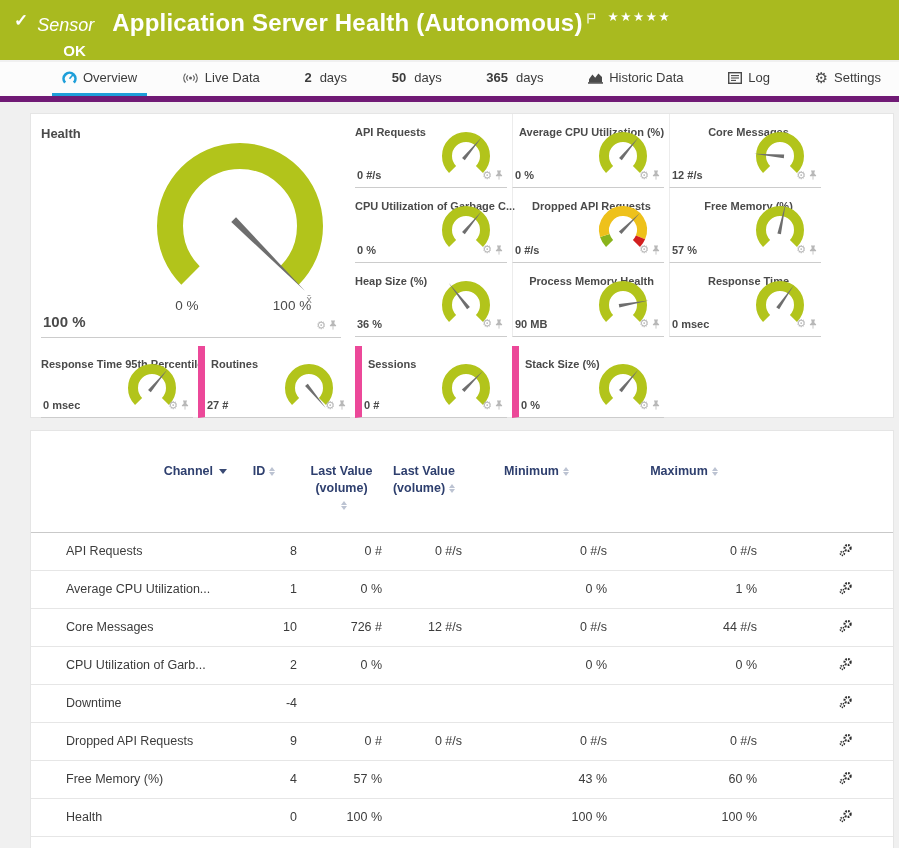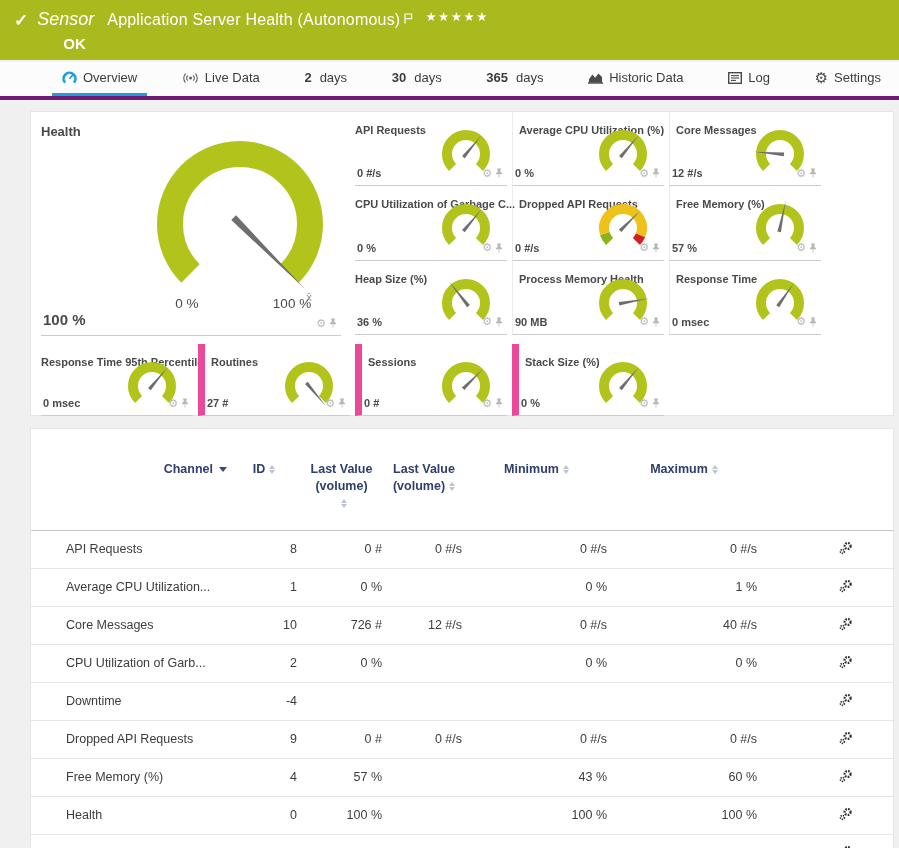--- a/index.html
+++ b/index.html
@@ -8,28 +8,28 @@
     font-family:"Liberation Sans",sans-serif;-webkit-font-smoothing:antialiased;
   }
   
   .sensor-header{
     height:60px;background:#a9ba1f;color:#fff;display:flex;
     padding:9px 0 0 10px;box-sizing:border-box;
   }
   .check{font-size:17px;font-weight:bold;margin:1px 9px 0 4px;}
   .header-text{display:flex;flex-direction:column;}
   .title-line{display:flex;align-items:baseline;}
-  .kind{font-style:italic;font-size:18px;margin-right:13px;}
-  .title{font-size:16px;font-weight:normal;letter-spacing:.2px;}
+  .kind{font-style:italic;font-size:18px;margin-right:7px;}
+  .title{font-size:24px;font-weight:bold;letter-spacing:.2px;margin-left:11px;}
   .flag{align-self:flex-start;margin:1px 0 0 4px;}
   .stars{align-self:flex-start;font-size:12.5px;letter-spacing:1.5px;margin:0 0 0 12px;}
   .status{font-size:15px;font-weight:bold;margin:5px 0 0 26px;}
   
   .tabs{
-    height:34px;background:#fcfcfc;border-bottom:4px solid #701a75;margin-top:2px;
+    height:34px;background:#fcfcfc;border-bottom:6px solid #701a75;margin-top:2px;
     display:flex;justify-content:space-between;align-items:stretch;
     padding:0 8px 0 52px;
   }
   .tab{
     display:flex;align-items:center;gap:6px;padding:0 10px;font-size:13px;color:#3c3c3c;
     border-bottom:3px solid transparent;box-sizing:border-box;cursor:pointer;white-space:nowrap;
   }
   .tab.active{border-bottom-color:#1e9fd9;}
   .tab .num{font-weight:bold;margin-right:2px;}
   .tab-icon{display:flex;align-items:center;}
@@ -43,21 +43,21 @@
   .tile-label{font-size:11px;font-weight:bold;color:#4a4a4a;padding-top:12px;white-space:nowrap;}
   .tile-label.big{font-size:13px;}
   #health-gauge-svg{position:absolute;left:84px;top:14px;}
   .health-value{position:absolute;left:2px;bottom:7px;font-size:15px;font-weight:bold;color:#4a4a4a;}
   svg .scale{font-size:13.5px;fill:#4a4a4a;}
   svg .avg{font-size:10.5px;fill:#8a8a8a;}
   
   .mini-grid{display:grid;grid-template-columns:repeat(3,152px);grid-auto-rows:74.3px;column-gap:5px;}
   .bottom-row{display:grid;grid-template-columns:repeat(4,152px);grid-auto-rows:72px;column-gap:5px;margin-top:8px;}
   .tile{position:relative;border-bottom:1px solid #ccc;box-sizing:border-box;}
-  .mini-grid .tile:not(:nth-child(3n+1)){border-left:1px solid #ececec;padding-left:6px;}
+  .mini-grid .tile:not(:nth-child(3n+1)){border-left:1px solid #ececec;padding-left:6px;text-align:center;}
   .bottom-row .tile:not(:first-child){border-left:7px solid #ec4899;padding-left:6px;}
   .tile svg.mini{position:absolute;right:13px;top:12px;}
   .tile-value{position:absolute;left:2px;bottom:6px;font-size:11px;font-weight:bold;color:#4a4a4a;}
   .tile-icons{position:absolute;right:4px;bottom:3px;display:flex;align-items:center;gap:3px;}
   .tile-icons .tgear{font-size:11px;color:#b8b8b8;line-height:1;}
   
   .table-panel{margin-top:12px;height:430px;padding-top:30px;}
   table{width:100%;border-collapse:collapse;table-layout:fixed;}
   th{
     font-size:12.5px;font-weight:bold;color:#2e3f6e;text-align:center;vertical-align:top;
@@ -117,21 +117,21 @@
             <path d="M5.9 3.3 a3.9 3.9 0 0 0 0 5.4 M3.5 1.5 a6.6 6.6 0 0 0 0 9 M11.1 3.3 a3.9 3.9 0 0 1 0 5.4 M13.5 1.5 a6.6 6.6 0 0 1 0 9" fill="none" stroke="#5f5f5f" stroke-width="1.1"></path>
           </svg>
         </span>
         <span class="tab-label">Live Data</span>
       </div>
       <div class="tab">
         <span class="num">2</span>
         <span class="tab-label">days</span>
       </div>
       <div class="tab">
-        <span class="num">30</span>
+        <span class="num">50</span>
         <span class="tab-label">days</span>
       </div>
       <div class="tab">
         <span class="num">365</span>
         <span class="tab-label">days</span>
       </div>
       <div class="tab">
         <span class="tab-icon">
           <svg width="15" height="12" viewBox="0 0 15 12">
             <path d="M1 10.6 V7.2 L4.4 2.6 7.2 5.8 10.4 1.4 14 5 V10.6 Z" fill="#4a4a4a"></path>
@@ -446,21 +446,21 @@
                   <circle cx="8.6" cy="5" r="3" fill="none" stroke="#2f2f2f" stroke-width="2.2" stroke-dasharray="1.7 1.15"></circle>
                   <circle cx="3.4" cy="10.4" r="1.9" fill="none" stroke="#2f2f2f" stroke-width="1.7" stroke-dasharray="1.2 0.9"></circle>
                 </svg></span></td>
           </tr>
           <tr>
             <td class="col-channel">Core Messages</td>
             <td>10</td>
             <td>726 #</td>
             <td>12 #/s</td>
             <td>0 #/s</td>
-            <td>40 #/s</td>
+            <td>44 #/s</td>
             <td class="col-action"><span class="action"><svg width="14" height="14" viewBox="0 0 14 14">
                   <circle cx="8.6" cy="5" r="3" fill="none" stroke="#2f2f2f" stroke-width="2.2" stroke-dasharray="1.7 1.15"></circle>
                   <circle cx="3.4" cy="10.4" r="1.9" fill="none" stroke="#2f2f2f" stroke-width="1.7" stroke-dasharray="1.2 0.9"></circle>
                 </svg></span></td>
           </tr>
           <tr>
             <td class="col-channel">CPU Utilization of Garb...</td>
             <td>2</td>
             <td>0 %</td>
             <td></td>

